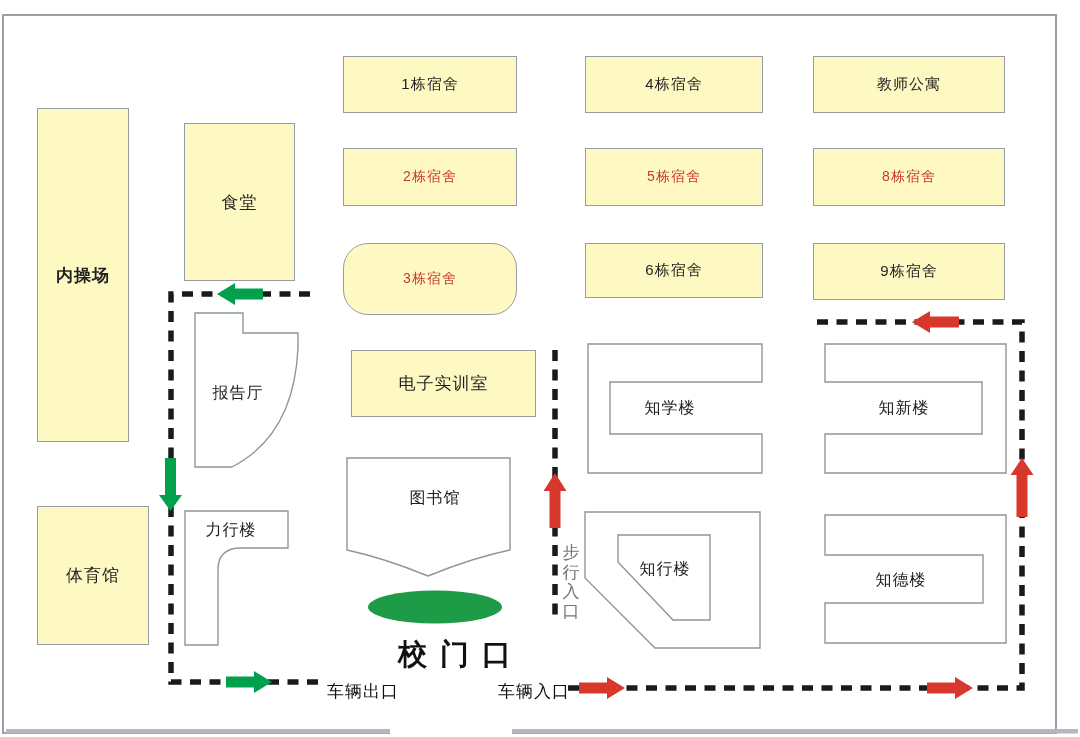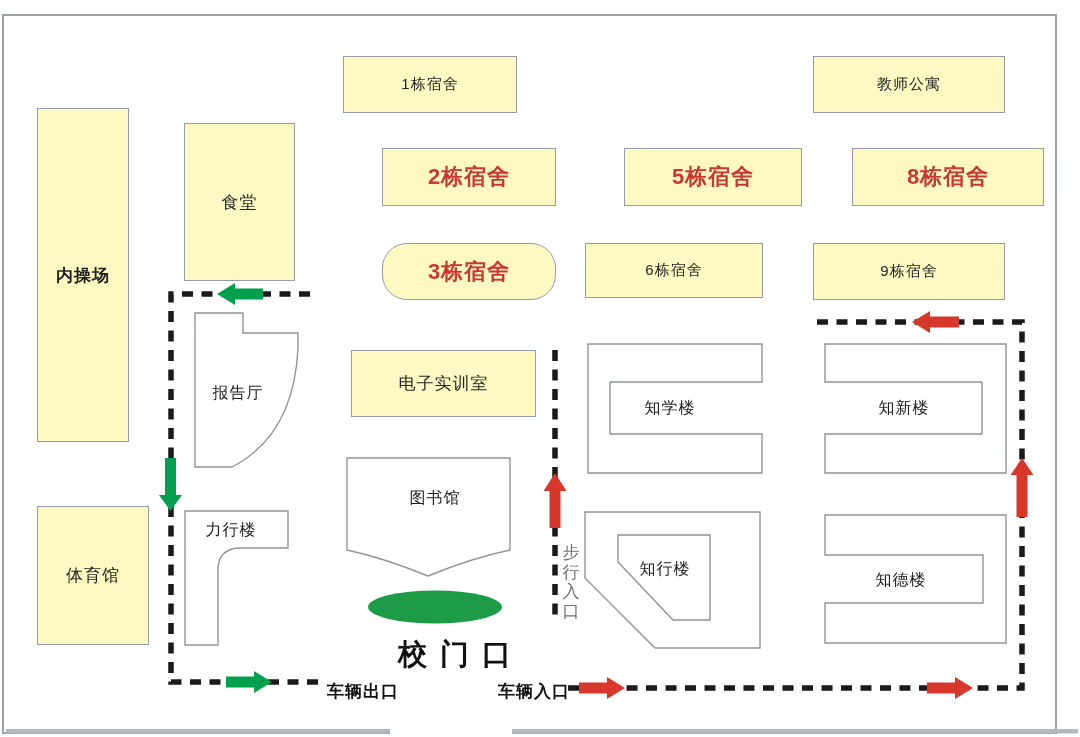--- a/index.html
+++ b/index.html
@@ -6,32 +6,32 @@
   body{width:1080px;height:737px;position:relative;overflow:hidden;
        font-family:"Liberation Sans","DejaVu Sans",sans-serif;}
   #stage{position:absolute;left:0;top:0;width:1080px;height:737px;}
   svg#shapes{position:absolute;left:0;top:0;z-index:1;}
   .bld{position:absolute;z-index:2;border:1.5px solid #969ca6;background:#fef9c3;
        display:flex;align-items:center;justify-content:center;
        font-size:15px;color:#1f1f1f;letter-spacing:1px;box-sizing:border-box;}
   .bld.big{font-size:17px;}
   .lbl{position:absolute;z-index:3;display:flex;align-items:center;justify-content:center;
        font-size:16px;color:#1f1f1f;letter-spacing:1px;}
-  .red-dorm{font-size:22px;color:var(--dorm-red,#c9392f);font-weight:700;letter-spacing:1px;margin-left:39px;}
+  .red-dorm{font-size:14px;color:var(--dorm-red,#c9392f);font-weight:400;letter-spacing:1px;}
   .route{stroke:var(--route-black,#1a1a1a);stroke-width:5.5;fill:none;
          stroke-dasharray:11 8.5;}
   .shape{fill:#ffffff;stroke:#8f959f;stroke-width:1.4;}
   .arrow-green{fill:var(--exit-green,#00a04c);}
   .arrow-red{fill:var(--entry-red,#d8382c);}
   .gate-ellipse{fill:var(--gate-green,#1e9b47);}
   .border-line{fill:none;stroke:#9aa0a6;stroke-width:2;}
   .gray-bar{fill:#b3b8bf;}
   #gate-title{position:absolute;z-index:3;font-size:29px;font-weight:bold;color:#111;
               letter-spacing:13px;white-space:nowrap;}
-  .route-label{position:absolute;z-index:4;font-size:17px;font-weight:bold;color:#111;
+  .route-label{position:absolute;z-index:4;font-size:17px;font-weight:normal;color:#111;
                white-space:nowrap;letter-spacing:1px;}
   #ped-label{position:absolute;z-index:4;font-size:17px;color:#737373;
              width:20px;line-height:19.5px;text-align:center;word-break:break-all;}
 </style>
 </head>
 <body>
 
 <div id="stage">
 
   <svg id="shapes" width="1080" height="737" viewBox="0 0 1080 737">
@@ -64,27 +64,28 @@
     <polygon class="arrow-red" points="1022,458 1010.5,475 1016.5,475 1016.5,517 1027.5,517 1027.5,475 1033.5,475"></polygon>
     <polygon class="arrow-red" points="912,322 930,311 930,316.5 959,316.5 959,327.5 930,327.5 930,333"></polygon>
     <polygon class="arrow-red" points="555,473 543.5,491 549.5,491 549.5,528 560.5,528 560.5,491 566.5,491"></polygon>
   </svg>
 
   <div class="bld big" style="left:37px;top:108px;width:92px;height:334px;font-weight:bold;">内操场</div>
   <div class="bld big" style="left:37px;top:506px;width:112px;height:139px;">体育馆</div>
   <div class="bld big" style="left:184px;top:123px;width:111px;height:158px;">食堂</div>
 
   <div class="bld" style="left:343px;top:56px;width:174px;height:57px;">1栋宿舍</div>
+  <div class="bld" style="left:585px;top:56px;width:178px;height:57px;">4栋宿舍</div>
   <div class="bld" style="left:813px;top:56px;width:192px;height:57px;">教师公寓</div>
 
   <div class="bld red-dorm" style="left:343px;top:148px;width:174px;height:58px;">2栋宿舍</div>
   <div class="bld red-dorm" style="left:585px;top:148px;width:178px;height:58px;">5栋宿舍</div>
   <div class="bld red-dorm" style="left:813px;top:148px;width:192px;height:58px;">8栋宿舍</div>
 
-  <div class="bld red-dorm" style="left:343px;top:243px;width:174px;height:57px;border-radius:25px;">3栋宿舍</div>
+  <div class="bld red-dorm" style="left:343px;top:243px;width:174px;height:72px;border-radius:25px;">3栋宿舍</div>
   <div class="bld" style="left:585px;top:243px;width:178px;height:55px;">6栋宿舍</div>
   <div class="bld" style="left:813px;top:243px;width:192px;height:57px;">9栋宿舍</div>
 
   <div class="bld big" style="left:351px;top:350px;width:185px;height:67px;">电子实训室</div>
 
   <div class="lbl" style="left:198px;top:382px;width:80px;height:22px;">报告厅</div>
   <div class="lbl" style="left:198px;top:519px;width:66px;height:22px;">力行楼</div>
   <div class="lbl" style="left:393px;top:487px;width:84px;height:22px;">图书馆</div>
   <div class="lbl" style="left:614px;top:397px;width:112px;height:22px;">知学楼</div>
   <div class="lbl" style="left:848px;top:397px;width:112px;height:22px;">知新楼</div>

